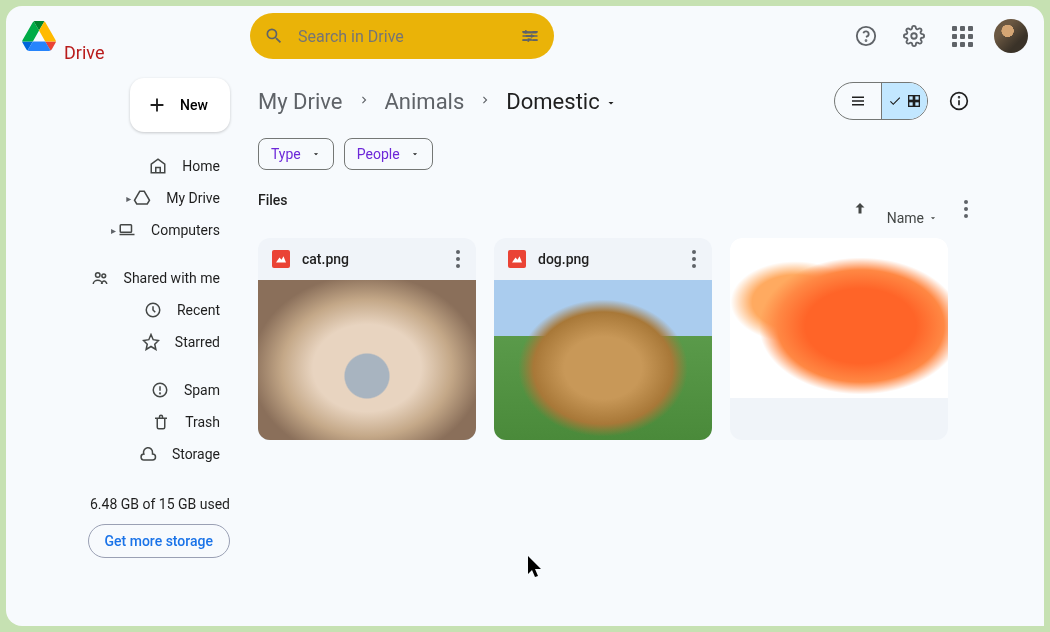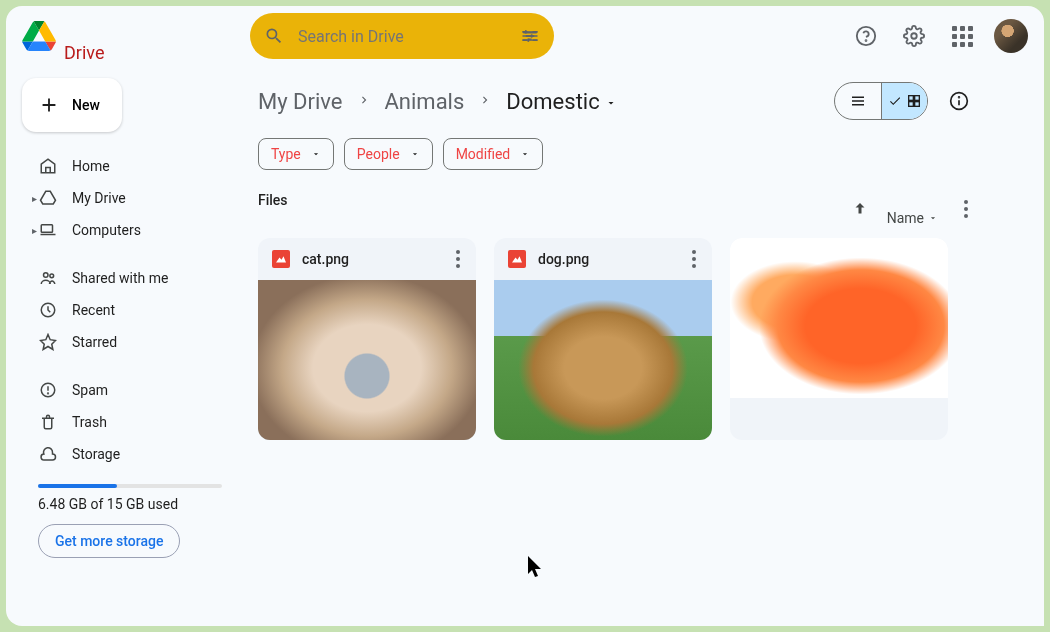--- a/index.html
+++ b/index.html
@@ -9,40 +9,40 @@
   .header { display: flex; align-items: center; height: 60px; padding: 0 16px; gap: 8px; }
   .logo-wrap { display: flex; align-items: center; gap: 8px; width: 220px; }
   .logo-triangle { width: 34px; height: 30px; }
   .app-name { font-size: 18px; color: #b91c1c; margin-top: 33px; }
   .search-bar { flex: 1; max-width: 560px; height: 46px; background: #eab308; border-radius: 23px; display: flex; align-items: center; padding: 0 14px; gap: 14px; }
   .search-bar input { flex: 1; border: none; background: transparent; font-size: 16px; outline: none; color: #5f6368; }
   .header-spacer { flex: 1; }
   .hdr-icon { width: 40px; height: 40px; display: flex; align-items: center; justify-content: center; color: #5f6368; cursor: pointer; border-radius: 50%; }
   .avatar { width: 34px; height: 34px; border-radius: 50%; background: linear-gradient(135deg,#8b6f47 30%,#5a4a38 70%); margin-left: 4px; cursor: pointer; background-image: radial-gradient(circle at 40% 35%, #d4a574 20%, transparent 21%), linear-gradient(135deg,#6b5842 30%,#3a3228 70%); }
   .body { flex: 1; display: flex; overflow: hidden; position: relative; }
-  .sidebar { width: 240px; padding: 12px 16px 12px 12px; display: flex; flex-direction: column; }
+  .sidebar { width: 240px; padding: 12px 16px 12px 12px; display: flex; flex-direction: column; align-items: flex-end; }
   .new-btn { width: 100px; height: 54px; background: #fff; border-radius: 14px; box-shadow: 0 1px 3px rgba(0,0,0,.2); display: flex; align-items: center; gap: 12px; padding: 0 16px; font-size: 14px; font-weight: 500; cursor: pointer; margin-bottom: 18px; margin-left: 4px; }
   .nav-item { display: flex; align-items: center; gap: 14px; height: 32px; padding: 0 10px 0 20px; border-radius: 16px; font-size: 14px; color: #1f1f1f; cursor: pointer; }
   .nav-item .caret { position: absolute; left: 14px; font-size: 10px; color: #5f6368; }
   .nav-group-gap { height: 16px; }
   .nav-icon { width: 20px; display: flex; justify-content: center; color: #444746; }
   .storage-bar { margin: 14px 8px 6px 20px; height: 4px; background: #e3e3e3; border-radius: 2px; position: relative; }
   .storage-bar-fill { position: absolute; height: 100%; background: #1a73e8; border-radius: 2px; }
   .storage-text { font-size: 14px; color: #1f1f1f; padding: 2px 0 12px 20px; }
   .more-storage-btn { margin-left: 20px; border: 1px solid #9aa0b4; border-radius: 18px; padding: 8px 16px; font-size: 14px; color: #1a73e8; font-weight: 500; cursor: pointer; background: transparent; width: fit-content; }
   .main { flex: 1; padding: 16px 20px 16px 12px; overflow: auto; }
   .breadcrumb-row { display: flex; align-items: center; gap: 14px; margin-bottom: 18px; }
   .crumb { font-size: 22px; color: #5f6368; cursor: pointer; }
   .crumb.active { color: #1f1f1f; }
   .crumb-sep { color: #9aa0a6; }
   .view-toggle { margin-left: auto; display: flex; border: 1px solid #747775; border-radius: 20px; overflow: hidden; height: 38px; }
   .view-toggle div { width: 46px; display: flex; align-items: center; justify-content: center; cursor: pointer; gap: 4px; }
   .view-toggle .grid-side { background: #c2e7ff; border-left: 1px solid #747775; }
   .filters-row { display: flex; gap: 10px; margin-bottom: 22px; }
-  .filter-chip { border: 1px solid #747775; border-radius: 8px; padding: 7px 12px; font-size: 14px; color: #ef4444; display: flex; align-items: center; gap: 10px; cursor: pointer; background: transparent; }
+  .filter-chip { border: 1px solid #747775; border-radius: 8px; padding: 7px 12px; font-size: 14px; color: #6d28d9; display: flex; align-items: center; gap: 10px; cursor: pointer; background: transparent; }
   .section-row { display: flex; align-items: flex-start; margin-bottom: 12px; }
   .section-label { font-size: 14px; font-weight: 500; color: #1f1f1f; }
   .sort-controls { margin-left: auto; display: flex; align-items: center; gap: 18px; color: #444746; }
   .sort-name { display: flex; align-items: center; gap: 4px; font-size: 14px; cursor: pointer; margin-top: 18px; }
   .files-grid { display: flex; gap: 18px; }
   .file-card { width: 218px; background: #f0f4f9; border-radius: 12px; overflow: hidden; cursor: pointer; }
   .file-card-head { display: flex; align-items: center; gap: 12px; padding: 12px 8px 12px 14px; }
   .file-type-icon { width: 18px; height: 18px; background: #ea4335; border-radius: 2px; display: flex; align-items: center; justify-content: center; }
   .file-type-icon::after { content: ''; width: 10px; height: 7px; background: #fff; clip-path: polygon(0 100%, 35% 30%, 55% 60%, 75% 10%, 100% 100%); }
   .file-name { flex: 1; font-size: 14px; font-weight: 500; color: #1f1f1f; }
@@ -264,26 +264,20 @@
             <svg width="10" height="10" viewBox="0 0 24 24" fill="#1f1f1f">
               <path d="M7 10l5 5 5-5z"></path>
             </svg>
           </button>
         <button class="filter-chip">
             <span>People</span>
             <svg width="10" height="10" viewBox="0 0 24 24" fill="#1f1f1f">
               <path d="M7 10l5 5 5-5z"></path>
             </svg>
           </button>
-        <button class="filter-chip">
-            <span>Modified</span>
-            <svg width="10" height="10" viewBox="0 0 24 24" fill="#1f1f1f">
-              <path d="M7 10l5 5 5-5z"></path>
-            </svg>
-          </button>
       </div>
 
       <div class="section-row">
         <span class="section-label">Files</span>
         <div class="sort-controls">
           <svg width="18" height="18" viewBox="0 0 24 24" fill="#444746">
               <path d="M12 4l-6 6h4v8h4v-8h4z"></path>
             </svg>
           <div class="sort-name">
               <span>Name</span>

